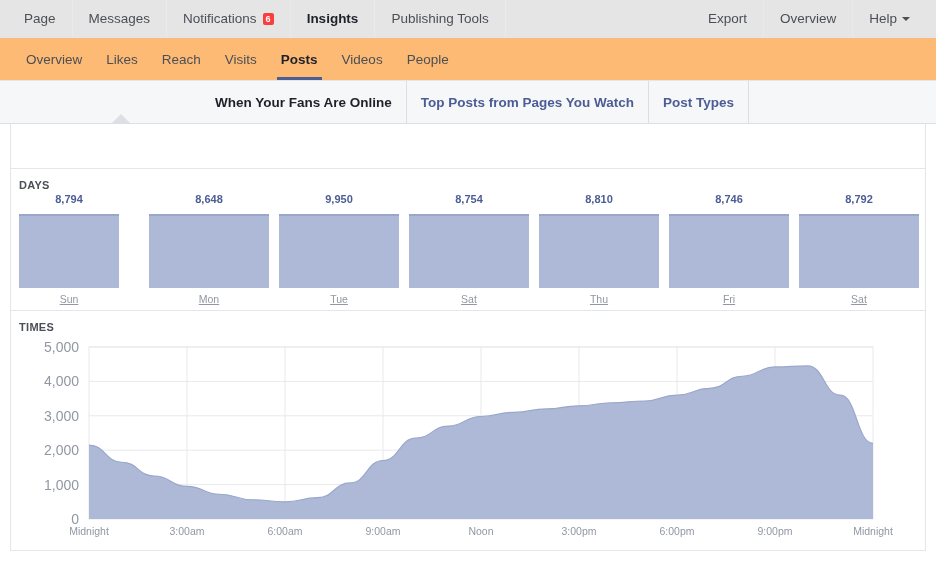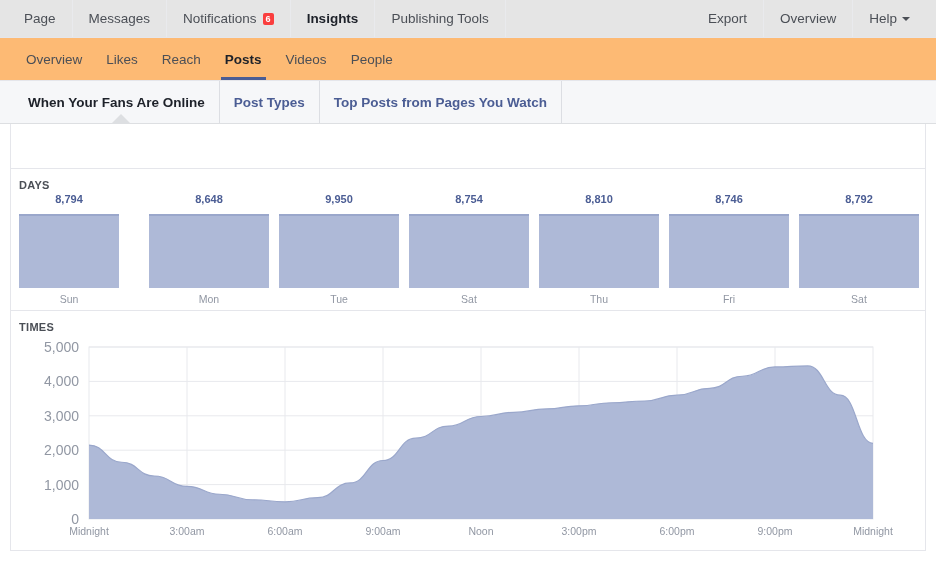--- a/index.html
+++ b/index.html
@@ -83,20 +83,21 @@
 
   
   .tabsrow {
     height: 43px;
     background: #f6f7f9;
     border-bottom: 1px solid #dddfe2;
     display: flex;
     align-items: stretch;
     padding-left: 14px;
     position: relative;
+    justify-content: center;
   }
   .tb-item {
     display: flex; align-items: center;
     padding: 0 14px;
     font-size: 13.5px;
     color: #4b5d94;
     font-weight: bold;
     border-right: 1px solid #dcdee3;
     cursor: pointer;
     white-space: nowrap;
@@ -166,20 +167,21 @@
     top: 21px; bottom: 17px;
     background: #aeb9d7;
     border-top: 2px solid #9aa7cb;
   }
   .barlabel {
     position: absolute;
     bottom: 0; left: 0; right: 0;
     text-align: center;
     font-size: 10.5px;
     color: #9197a3;
+    text-decoration: underline;
   }
 
   
   .times-card { height: 240px; position: relative; }
   .chartwrap {
     position: relative;
     height: 212px;
   }
   .ylabel {
     position: absolute;
@@ -238,40 +240,43 @@
 <div class="subnav">
   <div class="sn-item">
     <span>Overview</span>
   </div>
   <div class="sn-item">
     <span>Likes</span>
   </div>
   <div class="sn-item">
     <span>Reach</span>
   </div>
+  <div class="sn-item">
+    <span>Visits</span>
+  </div>
   <div class="sn-item active">
     <span>Posts</span>
   </div>
   <div class="sn-item">
     <span>Videos</span>
   </div>
   <div class="sn-item">
     <span>People</span>
   </div>
 </div>
 
 <div class="tabsrow">
   <div class="tb-item active">
     <span>When Your Fans Are Online</span>
   </div>
   <div class="tb-item">
+    <span>Top Posts from Pages You Watch</span>
+  </div>
+  <div class="tb-item">
     <span>Post Types</span>
-  </div>
-  <div class="tb-item">
-    <span>Top Posts from Pages You Watch</span>
   </div>
   <div class="tb-arrow"></div>
 </div>
 
 <div class="page">
 
   <div class="card spacer"></div>
 
   <div class="card days-card">
     <div class="section-label">DAYS</div>

